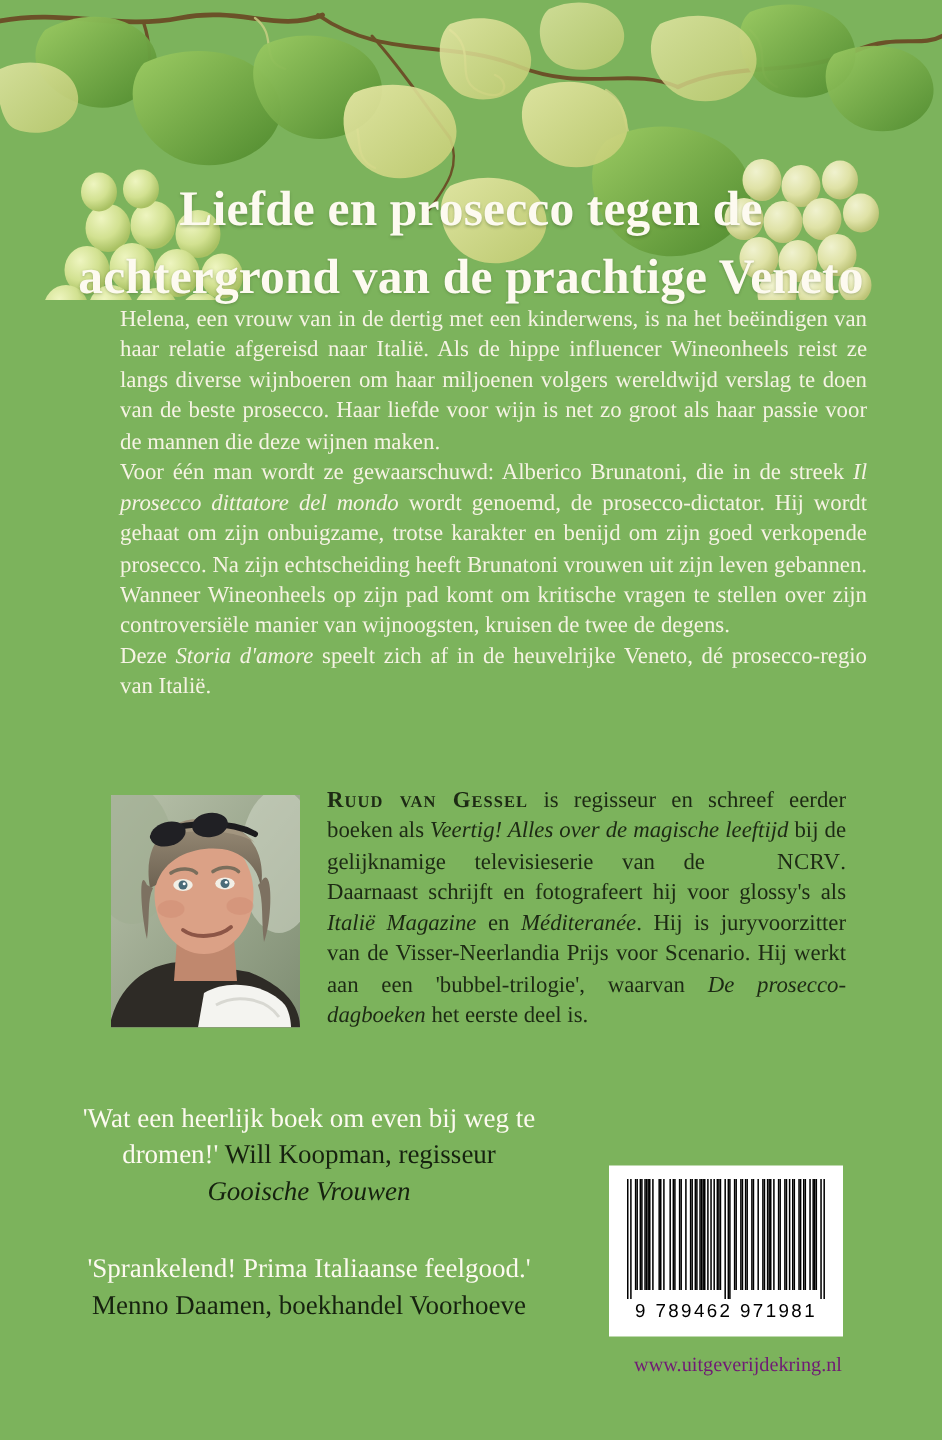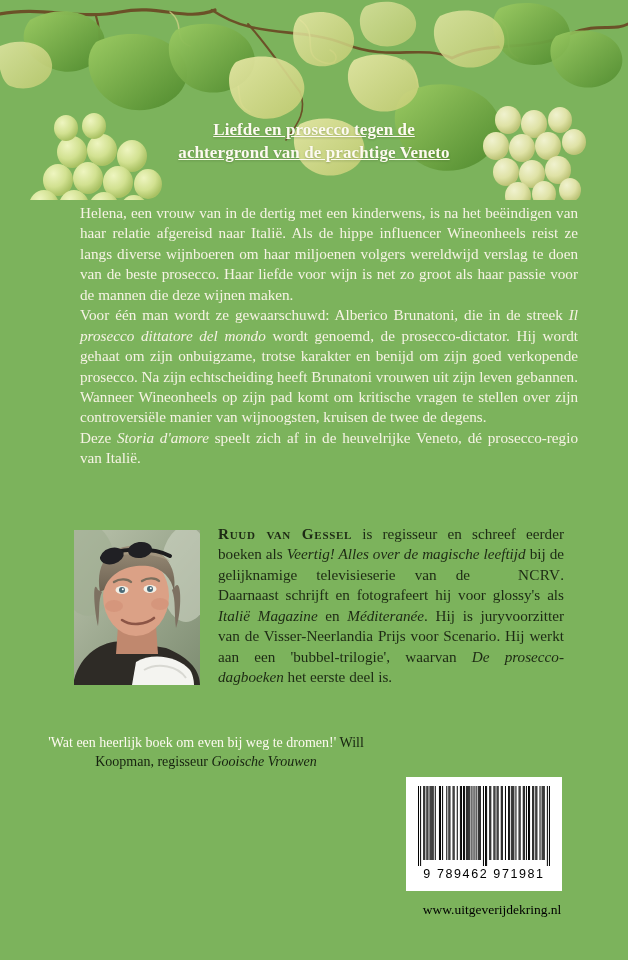--- a/index.html
+++ b/index.html
@@ -12,24 +12,23 @@
   }
 
   
   .vine-band { position:absolute; top:0; left:0; width:628px; height:200px; overflow:hidden; pointer-events:none; }
   .vine-svg { position:absolute; top:0; left:0; }
 
   
   .title-block {
     position:absolute; top:118px; left:0; width:628px;
     text-align:center; color:#fdfaf0;
-    font-size:17px; line-height:1.36; font-weight:700;
+    font-size:33px; line-height:1.36; font-weight:700;
     letter-spacing:.1px;
     text-shadow:0 1px 2px rgba(40,70,25,.30);
-    text-decoration:underline;
   }
   .title-line { display:block; }
 
   
   .blurb {
     position:absolute; top:203px; left:80px; width:498px;
     color:#f6f3e4; font-size:15.2px; line-height:1.345;
     text-align:justify; text-justify:inter-word;
   }
   .blurb p { margin:0; }
@@ -46,42 +45,42 @@
     position:absolute; left:218px; top:524px; width:346px;
     color:#1d2a14; font-size:15.2px; line-height:1.345;
     text-align:justify; text-justify:inter-word;
   }
   .author-bio i { font-style:italic; }
   .smallcaps { font-variant:small-caps; letter-spacing:.7px; font-weight:600;margin-top:16px; }
   .sc { font-variant:small-caps; letter-spacing:.3px;margin-left:29px; }
 
   
   .quotes { position:absolute; left:48px; top:733px; width:316px; text-align:center; }
-  .quote { font-size:14px; line-height:1.36; }
+  .quote { font-size:18px; line-height:1.36; }
   .quote + .quote { margin-top:27px; }
   .q-white { color:#fdfaf0; }
   .q-dark  { color:#16220f; }
   .q-dark i { font-style:italic; }
 
   
   .barcode-box {
     position:absolute; left:406px; top:777px;
     width:156px; height:114px; background:#ffffff;
     padding:9px 12px 4px 12px;
   }
   .bars { width:100%; height:80px; display:block; }
   .isbn {
     font-family:"Liberation Sans", sans-serif;
     font-size:12.5px; color:#000; text-align:center;
     letter-spacing:1.6px; margin-top:1px;
   }
 
   .publisher-url {
     position:absolute; left:406px; top:902px; width:172px;
-    text-align:center; color:#000000; font-size:13.5px;
+    text-align:center; color:#701a75; font-size:13.5px;
   }
 </style>
 </head>
 <body>
 
 <div class="vine-band">
   <svg class="vine-svg" width="628" height="200" viewBox="0 0 628 200">
     <defs>
       <radialGradient id="grapeG" cx="35%" cy="30%" r="70%">
         <stop offset="0%" stop-color="#eef5c0"></stop>
@@ -257,20 +256,23 @@
   </svg>
 </div>
 
 <div class="author-bio">
   <span class="smallcaps">Ruud van Gessel</span><span> is regisseur en schreef eerder boeken als </span><i>Veertig! Alles over de magische leeftijd</i><span> bij de gelijknamige televisieserie van de </span><span class="sc">NCRV</span><span>. Daarnaast schrijft en fotografeert hij voor glossy's als </span><i>Italië Magazine</i><span> en </span><i>Méditeranée</i><span>. Hij is juryvoorzitter van de Visser-Neerlandia Prijs voor Scenario. Hij werkt aan een 'bubbel-trilogie', waarvan </span><i>De prosecco-dagboeken</i><span> het eerste deel is.</span>
 </div>
 
 <div class="quotes">
   <div class="quote">
     <span class="q-white">'Wat een heerlijk boek om even bij weg te dromen!'</span><span class="q-dark"> Will Koopman, regisseur </span><span class="q-dark"><i>Gooische Vrouwen</i></span>
+  </div>
+  <div class="quote">
+    <span class="q-white">'Sprankelend! Prima Italiaanse feelgood.'</span><span class="q-dark"> Menno Daamen, boekhandel Voorhoeve</span>
   </div>
 </div>
 
 <div class="barcode-box">
   <svg class="bars" viewBox="0 0 124 80" preserveAspectRatio="none">
     <g id="barGroup" fill="#000">
         <rect x="0.000" y="0" width="0.945" height="80"></rect>
         <rect x="1.968" y="0" width="0.945" height="80"></rect>
         <rect x="4.921" y="0" width="0.945" height="74"></rect>
         <rect x="5.905" y="0" width="0.945" height="74"></rect>

